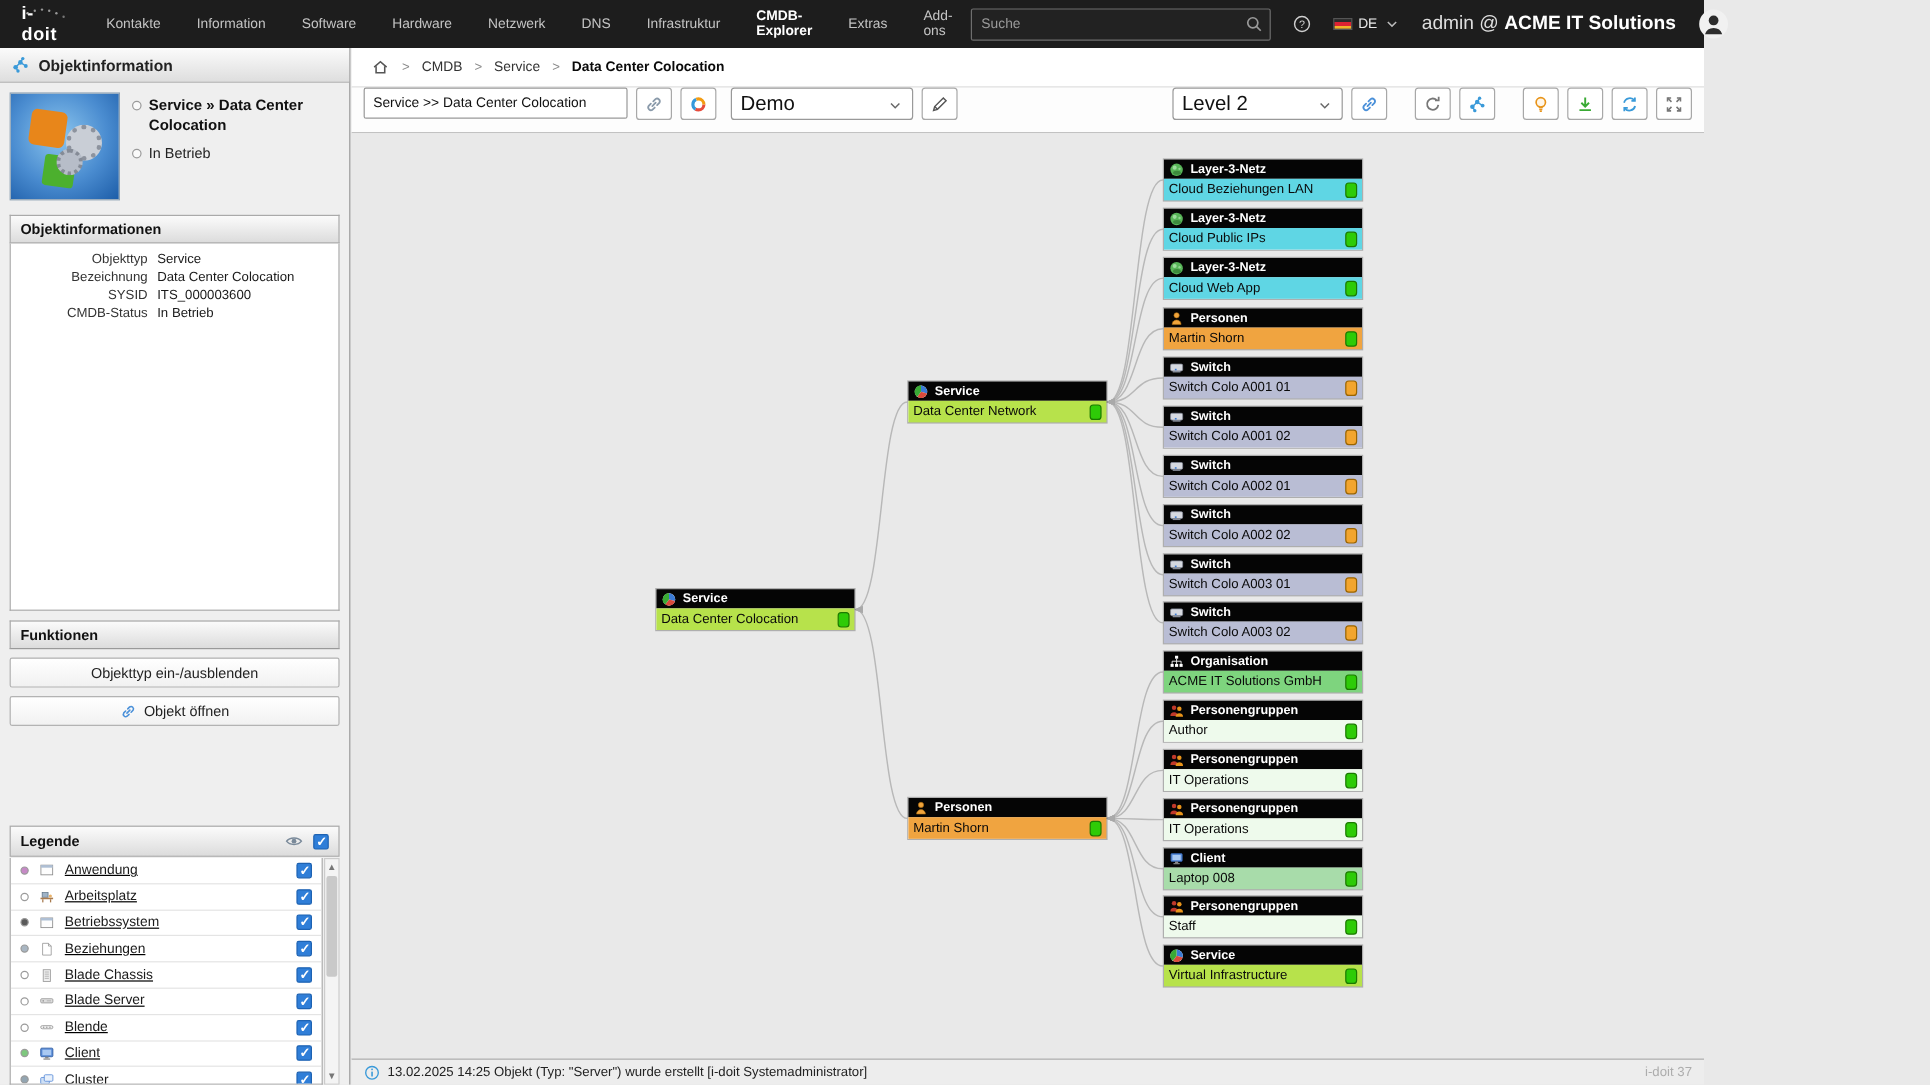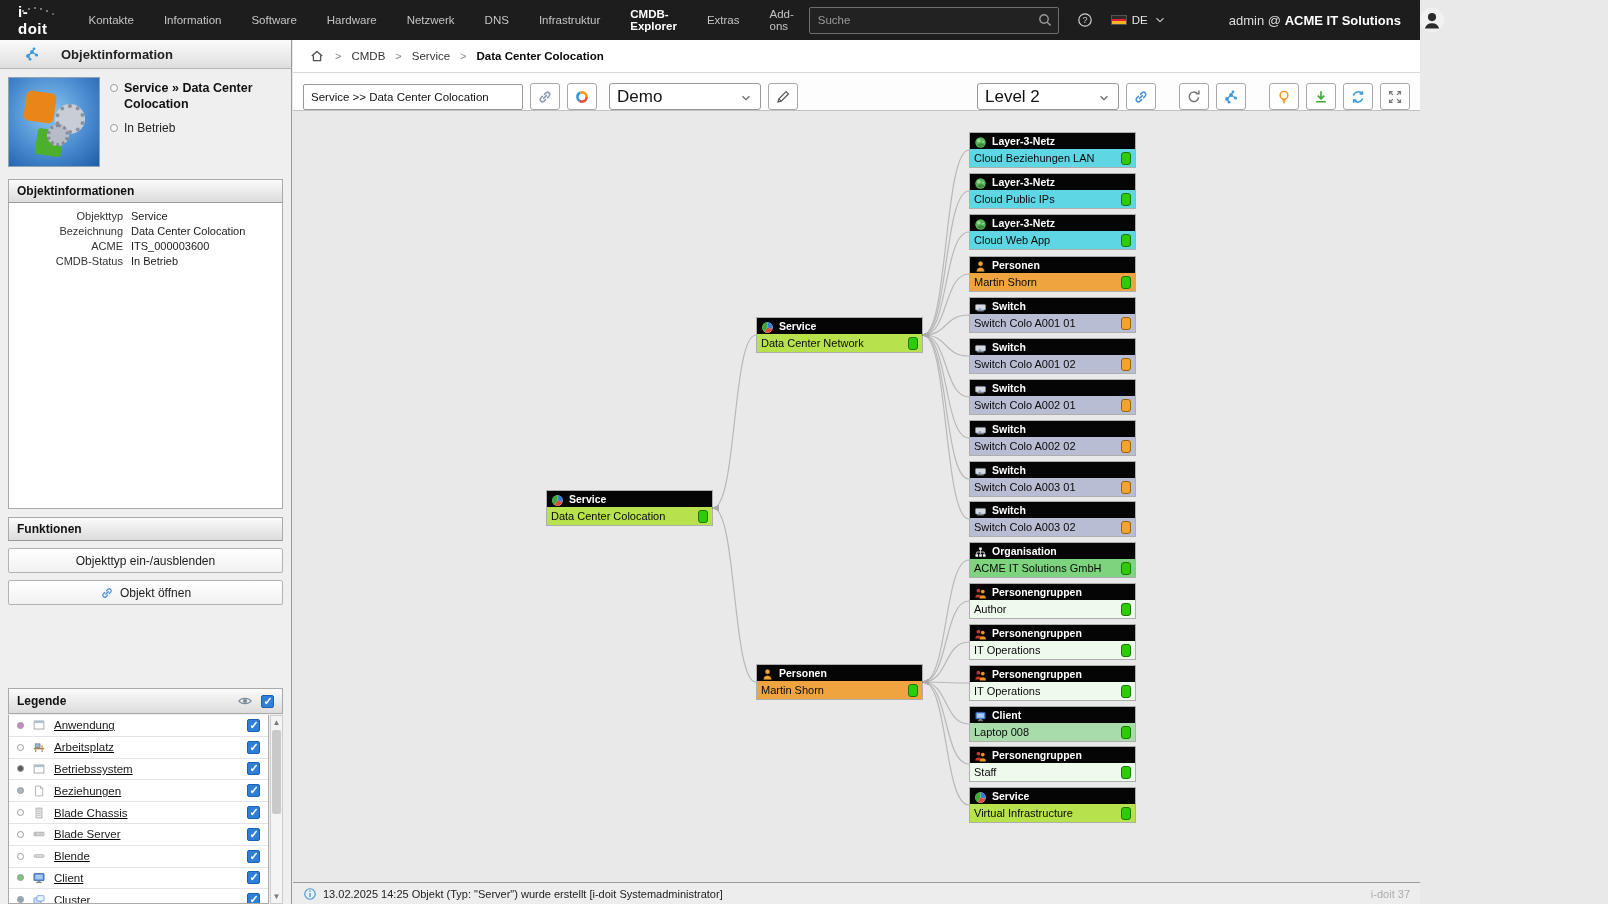--- a/index.html
+++ b/index.html
@@ -15,29 +15,29 @@
   .nav-menu { display:flex; align-items:center; height:100%; }
   .nav-item { color:#c4c4c4; font-size:11.5px; padding:0 15px; height:100%; display:flex; align-items:center; cursor:pointer; }
   .nav-item.active { color:#fff; font-weight:bold; }
   .nav-right { margin-left:auto; display:flex; align-items:center; gap:18px; padding-right:14px; }
   .searchbox { position:relative; width:250px; }
   .searchbox input { width:100%; height:27px; background:#222; border:1px solid #6e6e6e; color:#ddd; font-size:11.5px; padding:0 28px 0 8px; border-radius:2px; outline:none; font-family:"Liberation Sans",sans-serif; }
   .searchbox input::placeholder { color:#9a9a9a; }
   .searchbox .sicon { position:absolute; right:6px; top:5px; }
   .lang { display:flex; align-items:center; gap:5px; color:#e8e8e8; font-size:11.5px; cursor:pointer; }
   .flag { width:16px; height:10px; display:inline-block; background:linear-gradient(#2b2b2b 33%, #d23 33%, #d23 66%, #f2b32a 66%); border:1px solid #555; }
-  .userinfo { color:#ddd; font-size:13px; cursor:pointer; white-space:nowrap;margin-left:44px; }
+  .userinfo { color:#ddd; font-size:16px; cursor:pointer; white-space:nowrap; }
   .userinfo b { color:#fff; }
   .icon16 { width:16px; height:16px; display:inline-block; }
   .icon14 { width:14px; height:14px; display:inline-block; }
   .avatar { width:26px; height:26px; display:inline-block; }
 
   
   .sidebar { position:absolute; top:40px; left:0; width:292px; bottom:0; background:#efefef; border-right:1px solid #9a9a9a; z-index:20; }
-  .sb-header { height:29px; background:linear-gradient(#fbfbfb,#dedede); border-bottom:1px solid #b5b5b5; display:flex; align-items:center; gap:21px; padding:0 24px; font-size:13px; font-weight:bold; color:#222; }
+  .sb-header { height:29px; background:linear-gradient(#fbfbfb,#dedede); border-bottom:1px solid #b5b5b5; display:flex; align-items:center; gap:7px; padding:0 9px; font-size:13px; font-weight:bold; color:#222; }
   .obj-card { display:flex; gap:10px; padding:8px 8px 4px 8px; }
   .thumb { width:92px; height:90px; border:1px solid #8fa3b5; background:radial-gradient(circle at 45% 40%, #8cc6ee 0%, #4a8cd0 55%, #1d5da8 100%); position:relative; overflow:hidden; flex:none; }
   .thumb .pz1 { position:absolute; left:16px; top:14px; width:30px; height:30px; background:#e8861a; border-radius:5px; transform:rotate(8deg); box-shadow:14px 34px 0 -2px #4cb02e; }
   .thumb .gear1 { position:absolute; right:14px; top:26px; width:30px; height:30px; background:#c9ced6; border-radius:50%; border:4px dotted #8d939e; }
   .thumb .gear2 { position:absolute; right:30px; top:46px; width:22px; height:22px; background:#b7bdc8; border-radius:50%; border:3px dotted #858b96; }
   .obj-card .titles { padding-top:4px; }
   .t-row { display:flex; align-items:flex-start; gap:6px; margin-bottom:9px; }
   .radio { width:8px; height:8px; border-radius:50%; border:1px solid #9a9a9a; background:#fafafa; margin-top:3px; flex:none; }
   .obj-title { font-size:12.5px; font-weight:bold; color:#111; line-height:1.25; }
   .obj-status { font-size:12px; color:#222; }
@@ -68,21 +68,21 @@
   .sb-scroll .ar { position:absolute; left:0; right:0; height:13px; color:#777; font-size:8px; text-align:center; line-height:13px; cursor:pointer; }
   .sb-scroll .up { top:0; } .sb-scroll .dn { bottom:0; }
 
   
   .main { position:absolute; top:40px; left:293px; right:0; bottom:0; display:flex; flex-direction:column; }
   .breadcrumb { height:33px; background:#fff; border-bottom:1px solid #d7d7d7; display:flex; align-items:center; gap:10px; padding:0 16px; flex:none; }
   .bc-sep { color:#888; font-size:11px; }
   .bc-item { font-size:11.5px; color:#333; cursor:pointer; }
   .bc-item.last { font-weight:bold; color:#0a0a0a; }
 
-  .toolbar { height:38px; background:#fdfdfd; border-bottom:1px solid #c2c2c2; display:flex; align-items:flex-end; padding:0 10px; flex:none; }
+  .toolbar { height:38px; background:#fdfdfd; border-bottom:1px solid #c2c2c2; display:flex; align-items:flex-start; padding:0 10px; flex:none; }
   .tb-input { width:220px; height:26px; border:1px solid #999; border-radius:2px; font-size:11.5px; padding:0 7px; color:#111; font-family:"Liberation Sans",sans-serif; background:#fff; }
   .tb-btn { width:30px; height:27px; border:1px solid #a8a8a8; border-radius:3px; background:#fff; display:flex; align-items:center; justify-content:center; margin-left:7px; cursor:pointer; }
   .selectbox { height:27px; border:1px solid #999; border-radius:3px; background:#fff; display:flex; align-items:center; font-size:17px; color:#111; padding:0 7px; margin-left:12px; cursor:pointer; justify-content:space-between; }
   .sel-demo { width:152px; }
   .sel-level { width:142px; margin-left:0; }
   .tb-right { margin-left:auto; display:flex; align-items:center; }
   .tb-gap { width:16px; }
 
   .canvas { position:relative; flex:1; background:#e9e9e9; overflow:hidden; }
   .canvas svg.edges { position:absolute; left:0; top:0; }
@@ -189,21 +189,21 @@
       <div class="panel-b info-body" id="info-rows">
           <div class="info-row">
             <span class="lbl">Objekttyp</span>
             <span class="val">Service</span>
           </div>
           <div class="info-row">
             <span class="lbl">Bezeichnung</span>
             <span class="val">Data Center Colocation</span>
           </div>
           <div class="info-row">
-            <span class="lbl">ACME</span>
+            <span class="lbl">SYSID</span>
             <span class="val">ITS_000003600</span>
           </div>
           <div class="info-row">
             <span class="lbl">CMDB-Status</span>
             <span class="val">In Betrieb</span>
           </div>
         </div>
     </div>
 
     <div class="panel">

